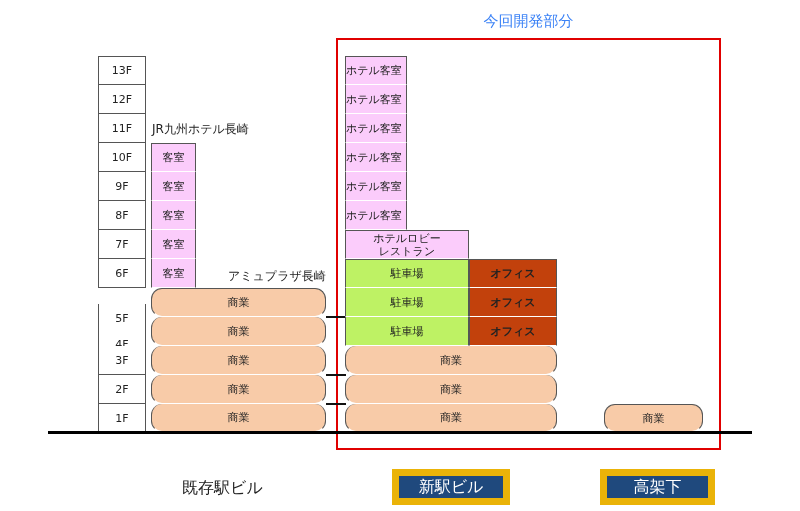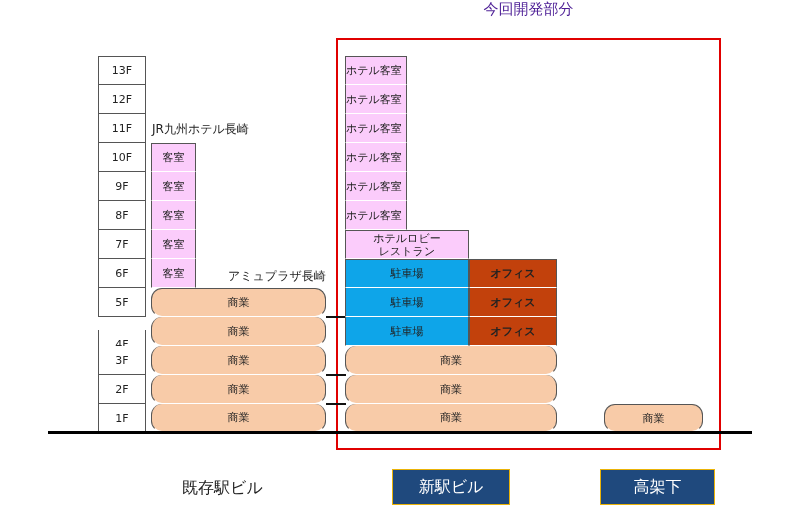--- a/index.html
+++ b/index.html
@@ -2,45 +2,45 @@
 <html><head>
 <meta charset="utf-8">
 <style>
   html,body{margin:0;padding:0;background:#fff;}
   body{width:800px;height:511px;position:relative;overflow:hidden;font-family:"DejaVu Sans","Liberation Sans",sans-serif;color:#222;}
   .abs{position:absolute;box-sizing:border-box;}
   .floor-label{left:98px;width:48px;height:29px;border:1px solid #555;border-top:none;background:#fff;font-size:11px;display:flex;align-items:center;justify-content:center;}
   .cell{display:flex;align-items:center;justify-content:center;font-size:11px;text-align:center;line-height:13px;border-left:1.5px solid #555;border-right:1.5px solid #555;border-bottom:1px solid #fff;}
   .pink{background:#fbccfb;}
   .orange{background:#f8cba8;border-radius:11px;}
-  .gray{background:#0ea5e9;}
+  .gray{background:#bef264;}
   .blue{background:#c2410c;font-weight:bold;}
   .top{border-top:1.5px solid #555;}
   .ground{left:48px;top:431px;width:704px;height:3px;background:#000;}
   .redbox{left:336px;top:38px;width:385px;height:412px;border:2px solid #e00000;}
-  .redtitle{left:336px;top:0;width:385px;text-align:center;color:#4c1d95;font-size:15px;}
+  .redtitle{left:336px;top:12px;width:385px;text-align:center;color:#3b82f6;font-size:15px;}
   .label{font-size:12px;white-space:nowrap;}
-  .navbtn{background:#1f497d;color:#fff;font-size:16px;display:flex;align-items:center;justify-content:center;border:1px solid #eab308;}
+  .navbtn{background:#1f497d;color:#fff;font-size:16px;display:flex;align-items:center;justify-content:center;border:7px solid #eab308;}
   .conn{height:2px;background:#111;}
 </style>
 </head>
 <body>
 
 <div class="abs redtitle">今回開発部分</div>
 <div class="abs redbox"></div>
 
 <div class="abs floor-label" style="top:56px;border-top:1px solid #555;">13F</div>
 <div class="abs floor-label" style="top:85px;">12F</div>
 <div class="abs floor-label" style="top:114px;">11F</div>
 <div class="abs floor-label" style="top:143px;">10F</div>
 <div class="abs floor-label" style="top:172px;">9F</div>
 <div class="abs floor-label" style="top:201px;">8F</div>
 <div class="abs floor-label" style="top:230px;">7F</div>
 <div class="abs floor-label" style="top:259px;">6F</div>
-<div class="abs floor-label" style="top:288px;">5F</div>
+<div class="abs floor-label" style="top:304px;">5F</div>
 <div class="abs floor-label" style="top:330px;">4F</div>
 <div class="abs floor-label" style="top:346px;">3F</div>
 <div class="abs floor-label" style="top:375px;">2F</div>
 <div class="abs floor-label" style="top:404px;">1F</div>
 
 <div class="abs label" style="left:152px;top:121px;">JR九州ホテル長崎</div>
 <div class="abs cell pink top" style="left:151px;top:143px;width:45px;height:29px;">客室</div>
 <div class="abs cell pink" style="left:151px;top:172px;width:45px;height:29px;">客室</div>
 <div class="abs cell pink" style="left:151px;top:201px;width:45px;height:29px;">客室</div>
 <div class="abs cell pink" style="left:151px;top:230px;width:45px;height:29px;">客室</div>

